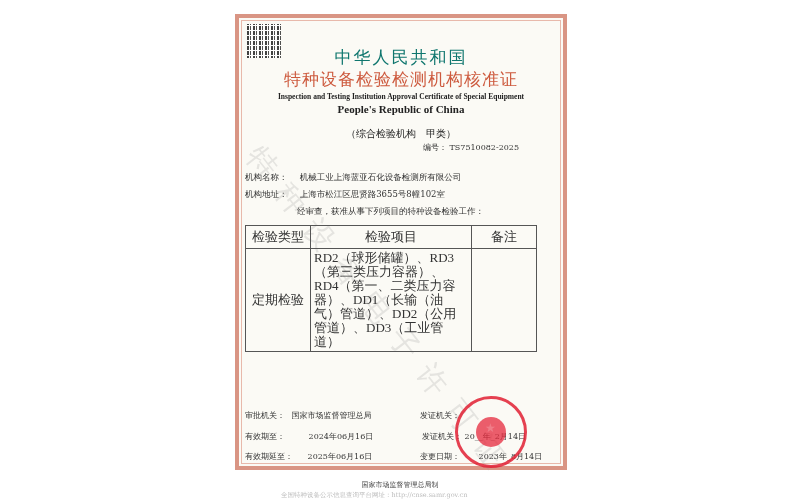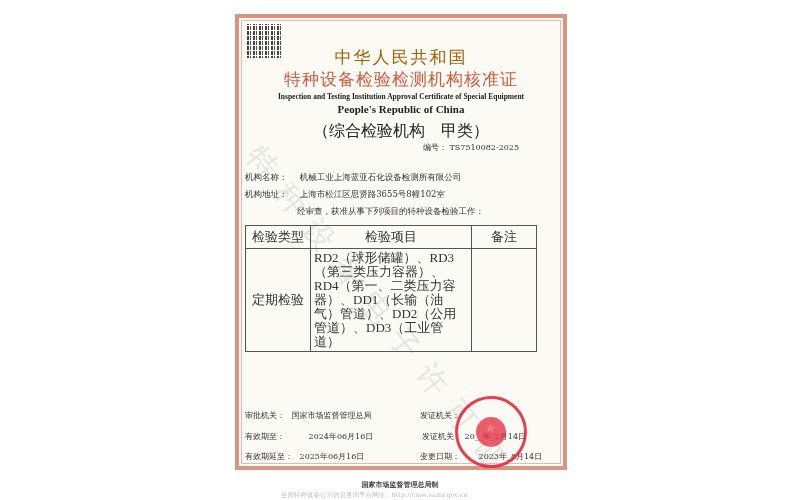--- a/index.html
+++ b/index.html
@@ -7,29 +7,29 @@
          font-family:"DejaVu Serif", serif; }
   .cert { position:absolute; left:235px; top:14px; width:332px; height:456px;
           background:#fbfaf5; border:4px solid #d99584; box-sizing:border-box;
           outline:1px solid #e8b9ab; outline-offset:-7px; }
   .qr { position:absolute; left:8px; top:6px; width:34px; height:34px;
         background:
           repeating-linear-gradient(90deg,#222 0 2px,#fff 2px 3px,#333 3px 4px,#fff 4px 6px),
           #fff; opacity:0.85; }
   .qr::before { content:""; position:absolute; inset:0;
     background:repeating-linear-gradient(0deg,transparent 0 2px,#fff 2px 3px,transparent 3px 5px); }
-  .title1 { position:absolute; left:0; right:0; top:28px; text-align:center; color:#a16207;
+  .title1 { position:absolute; left:0; right:0; top:28px; text-align:center; color:#0f766e;
             font-family:"DejaVu Sans", sans-serif; font-size:17px; letter-spacing:2px; }
   .title2 { position:absolute; left:0; right:0; top:50px; text-align:center; color:#cd5a3e;
             font-family:Liberation Mono, monospace; font-size:17px; letter-spacing:1px; }
   .en1 { position:absolute; left:0; right:0; top:74px; text-align:center; font-size:7.5px;
          font-weight:bold; font-family:"Liberation Serif", serif; color:#222; }
   .en2 { position:absolute; left:0; right:0; top:85px; text-align:center; font-size:11px;
          font-weight:bold; font-family:"Liberation Serif", serif; color:#222; }
-  .subtitle { position:absolute; left:0; right:0; top:103px; text-align:center; font-size:16px;
+  .subtitle { position:absolute; left:0; right:0; top:109px; text-align:center; font-size:10px;
               font-family:"DejaVu Sans", sans-serif; color:#222; }
   .certno { position:absolute; right:44px; top:124px; font-size:8px; color:#333; }
   .field { position:absolute; left:6px; font-size:8.5px; color:#333; white-space:nowrap; }
   .field .lbl { display:inline-block; width:52px; }
   .intro { position:absolute; left:22px; top:188px; font-size:8.5px; color:#333;padding-left:36px; }
   table { position:absolute; left:6px; top:207px; width:292px; border-collapse:collapse;
           font-size:13px; color:#333; }
   td, th { border:1px solid #555; padding:2px 3px; font-weight:normal; }
   th { text-align:center; height:10px; }
   .c1 { width:58px; text-align:center; }
@@ -38,21 +38,21 @@
   .watermark { position:absolute; left:30px; top:120px; font-size:30px; color:rgba(150,150,150,0.22);
                transform:rotate(52deg); transform-origin:left top; letter-spacing:16px; white-space:nowrap;
                font-family:"DejaVu Sans", sans-serif; }
   .bottom { position:absolute; font-size:8px; color:#333; white-space:nowrap; }
   .seal { position:absolute; left:216px; top:378px; width:72px; height:72px; border-radius:50%;
           border:3px solid rgba(225,30,50,0.85); box-sizing:border-box; }
   .seal .emblem { position:absolute; left:18px; top:18px; width:30px; height:30px; border-radius:50%;
                   background:rgba(230,40,60,0.75); }
   .seal .emblem::after { content:"★"; position:absolute; left:9px; top:4px; color:#fff3; font-size:12px; }
   .maker { position:absolute; left:0; width:800px; top:480px; text-align:center; font-size:7px;
-           color:#444; font-family:"DejaVu Sans", sans-serif;font-weight:bold; }
+           color:#444; font-family:"DejaVu Sans", sans-serif; }
   .site { position:absolute; left:235px; top:491px; font-size:6.5px; color:#bbb;margin-left:46px; }
 </style>
 </head>
 <body>
 
 <div class="cert">
   <div class="qr"></div>
   <div class="watermark">特种设备电子许可证</div>
 
   <div class="title1">中华人民共和国</div>
@@ -93,21 +93,21 @@
   <div class="bottom" style="left:6px; top:392px">
     <span>审批机关：</span>
     <span style="margin-left:4px">国家市场监督管理总局</span>
   </div>
   <div class="bottom" style="left:6px; top:413px">
     <span>有效期至：</span>
     <span style="margin-left:21px">2024年06月16日</span>
   </div>
   <div class="bottom" style="left:6px; top:433px">
     <span>有效期延至：</span>
-    <span style="margin-left:4px">2025年06月16日</span>
+    <span style="margin-left:12px">2025年06月16日</span>
   </div>
 
   <div class="bottom" style="left:181px; top:392px">
     <span>发证机关：</span>
   </div>
   <div class="bottom" style="left:183px; top:413px">
     <span>发证机关：</span>
     <span>20__年_2月14日</span>
   </div>
   <div class="bottom" style="left:181px; top:433px">

